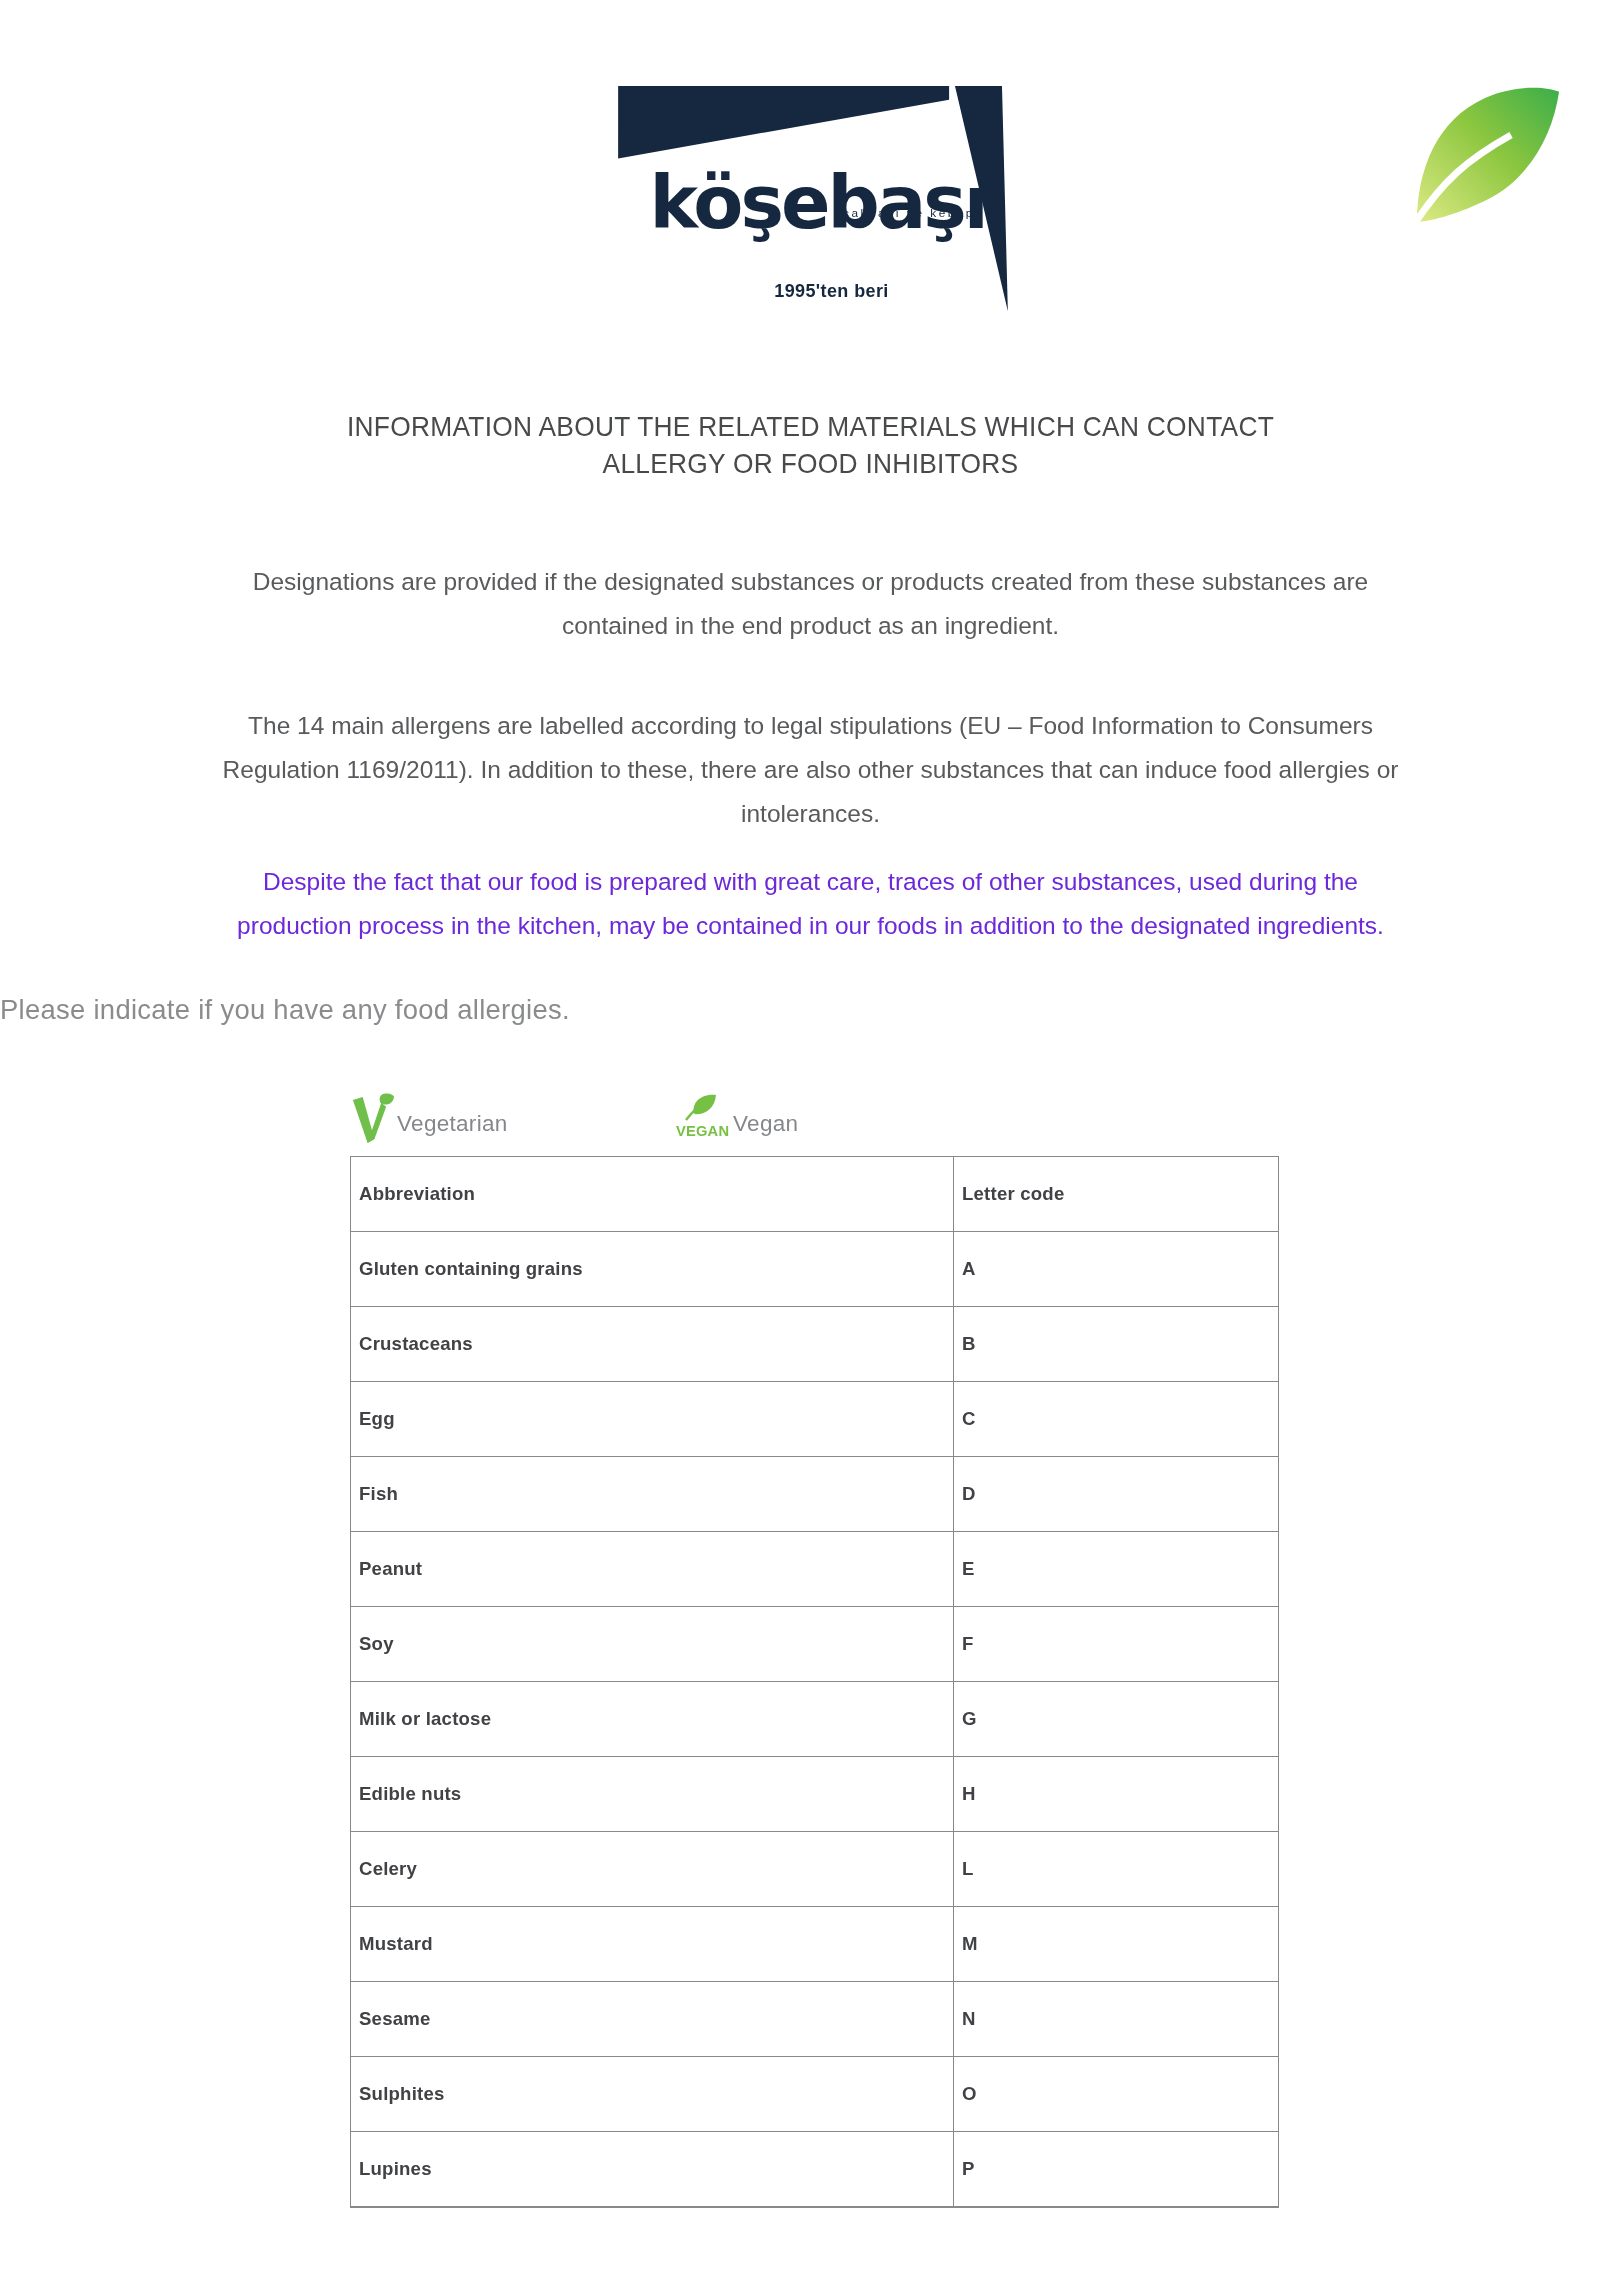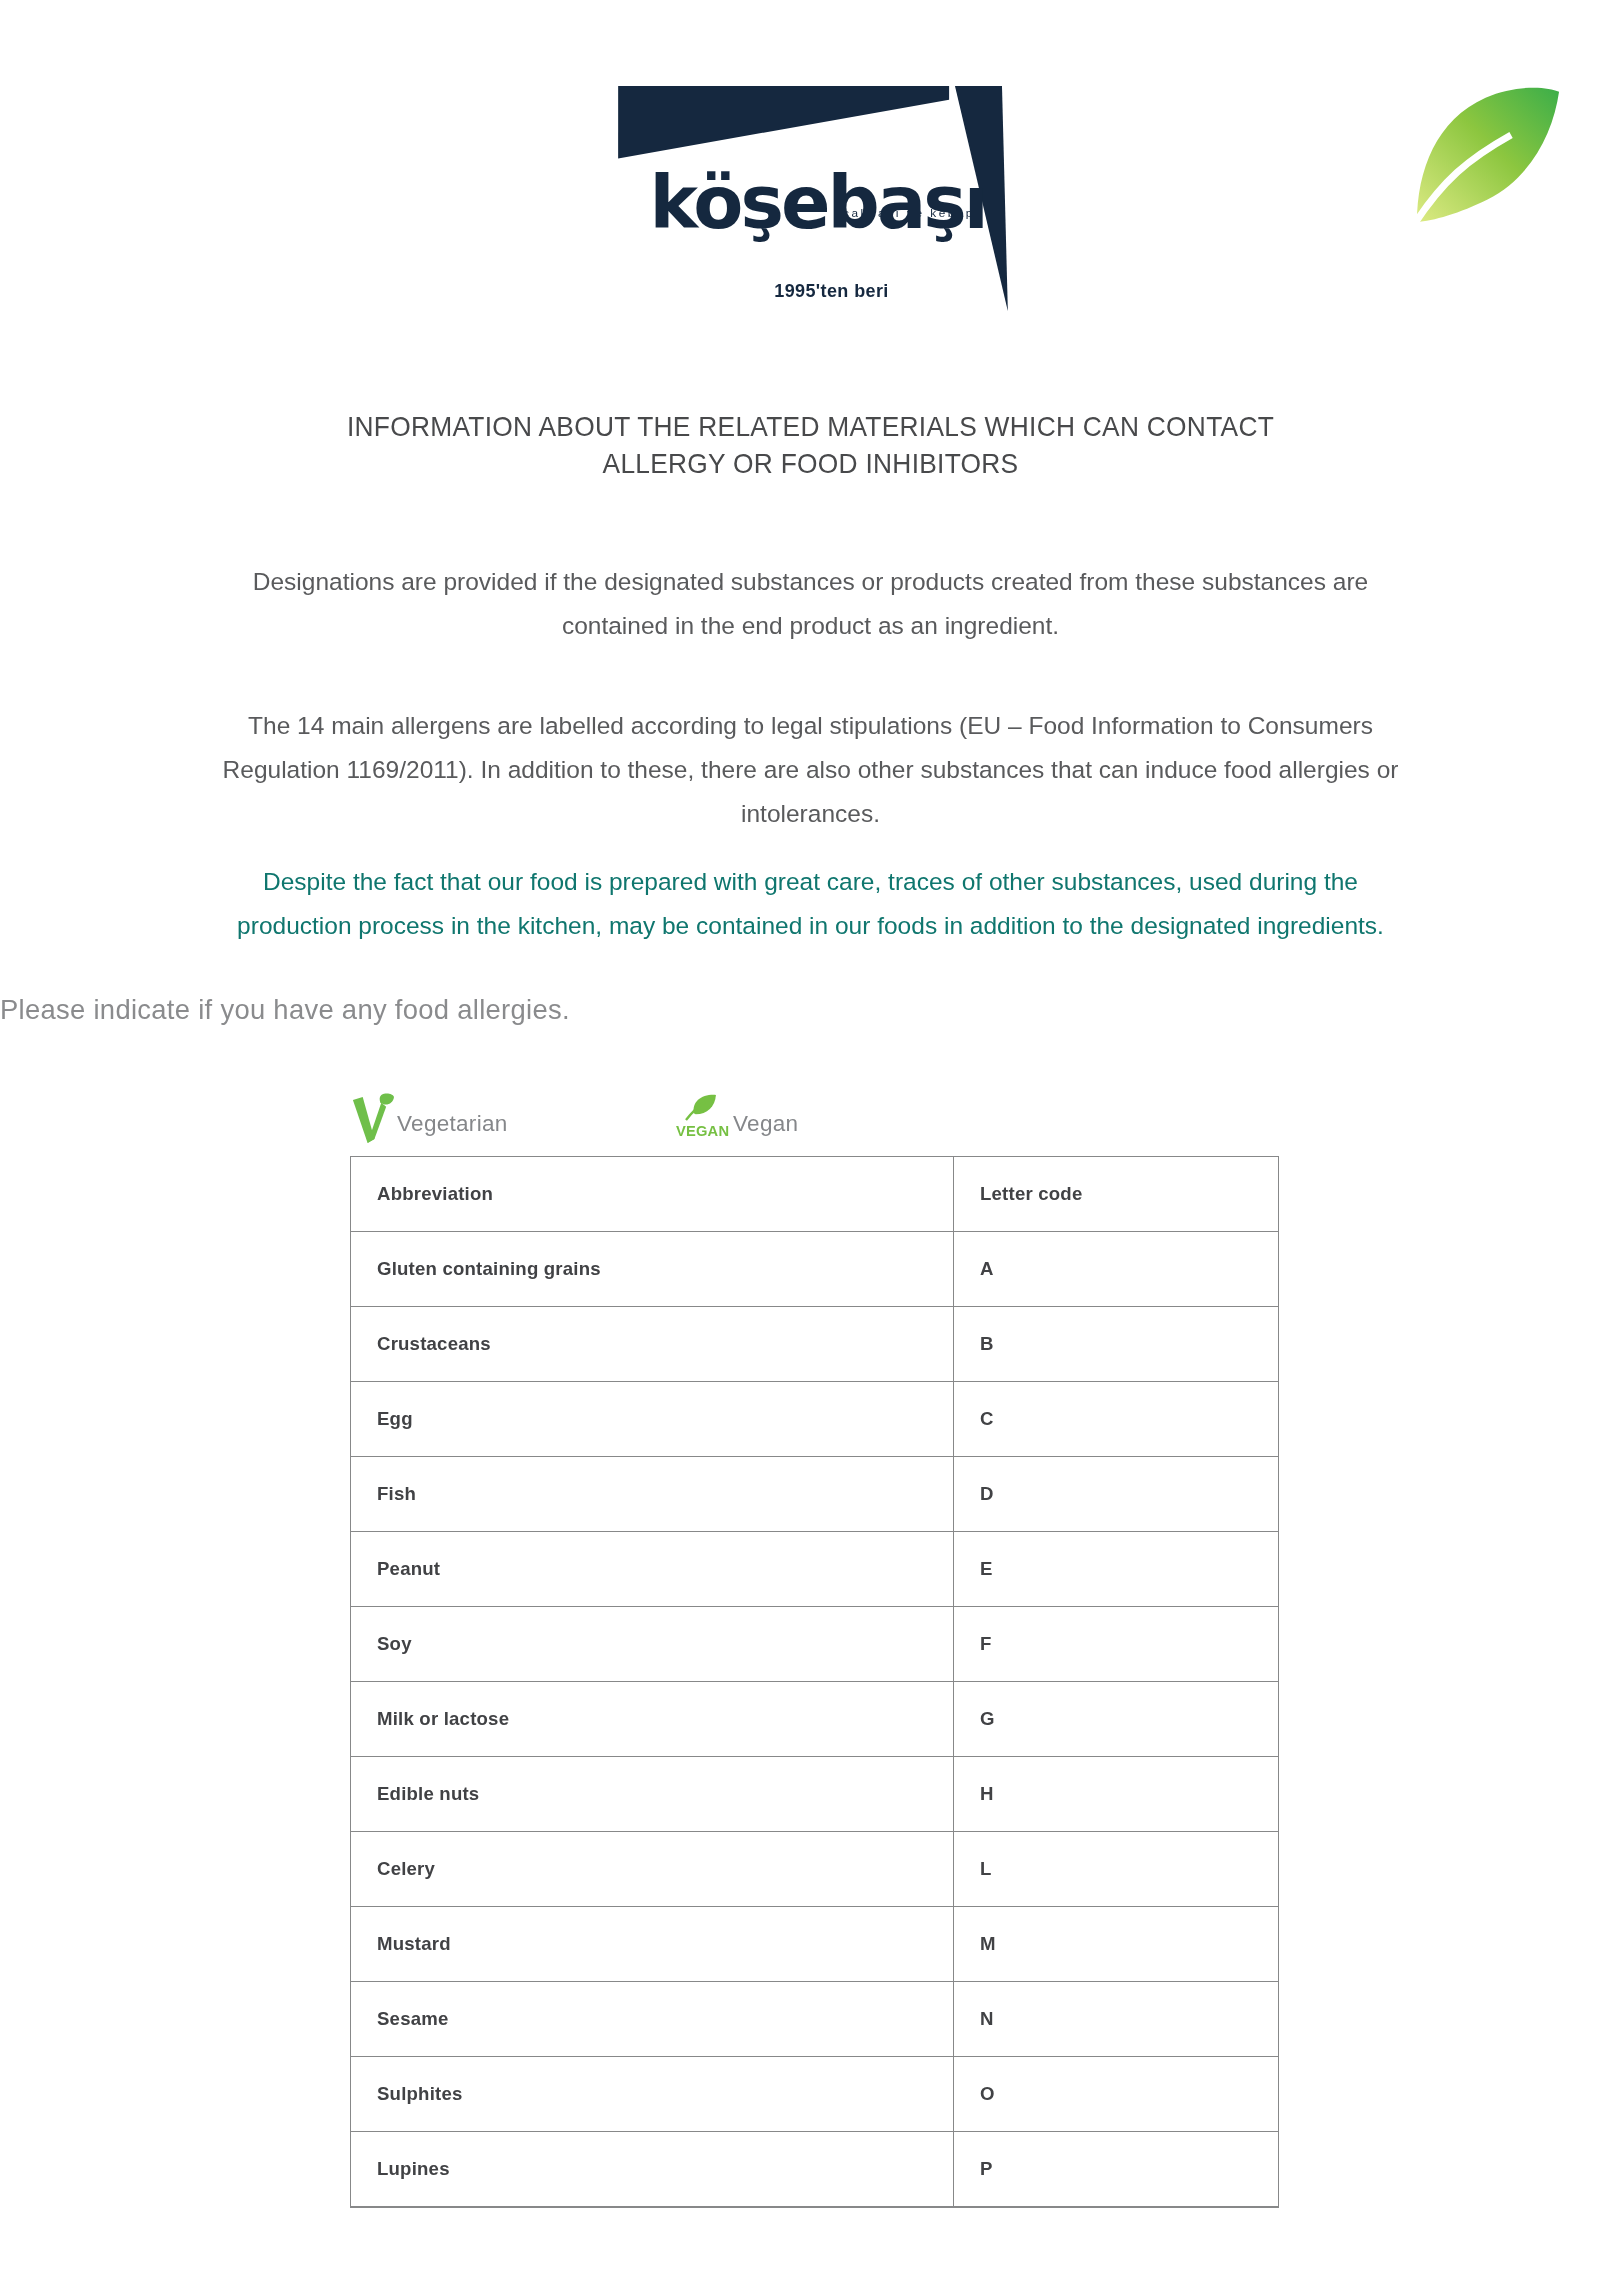--- a/index.html
+++ b/index.html
@@ -70,21 +70,21 @@
   .para {
     position: absolute;
     left: 100px; width: 1421px;
     text-align: center;
     font-size: 24.5px;
     line-height: 44px;
     color: #595a5c;
   }
   .para.p1 { top: 560px; }
   .para.p2 { top: 660px; margin-top: 44px; }
-  .para.p3 { top: 860px; color: #0f766e; }
+  .para.p3 { top: 860px; color: #6d28d9; }
   .prompt-line {
     position: absolute;
     left: 0; top: 994px; width: 1621px;
     font-size: 27.4px;
     color: #8a8b8d;
     letter-spacing: 0.3px;
   }
 
   
   .legend-item { position: absolute; }
@@ -111,21 +111,21 @@
     width: 928px;
     border-collapse: collapse;
     table-layout: fixed;
   }
   .allergen-table col.c1 { width: 603px; }
   .allergen-table col.c2 { width: 325px; }
   .allergen-table th,
   .allergen-table td {
     border: 1px solid #878889;
     height: 75px;
-    padding: 0 0 0 26px;
+    padding: 0 0 0 8px;
     vertical-align: middle;
     text-align: left;
     font-size: 18.6px;
     font-weight: 700;
     letter-spacing: 0.2px;
     color: #414245;
   }
   .allergen-table tr:last-child td { border-bottom-width: 2px; }
 </style>
 </head>

